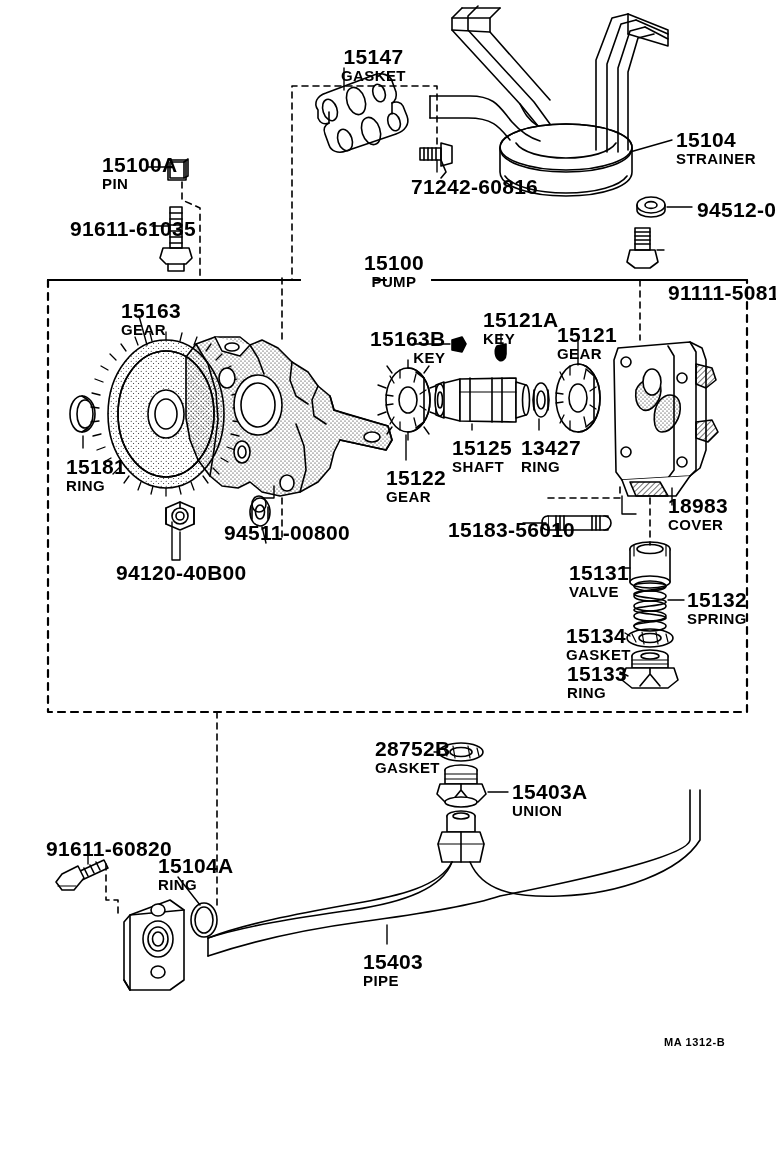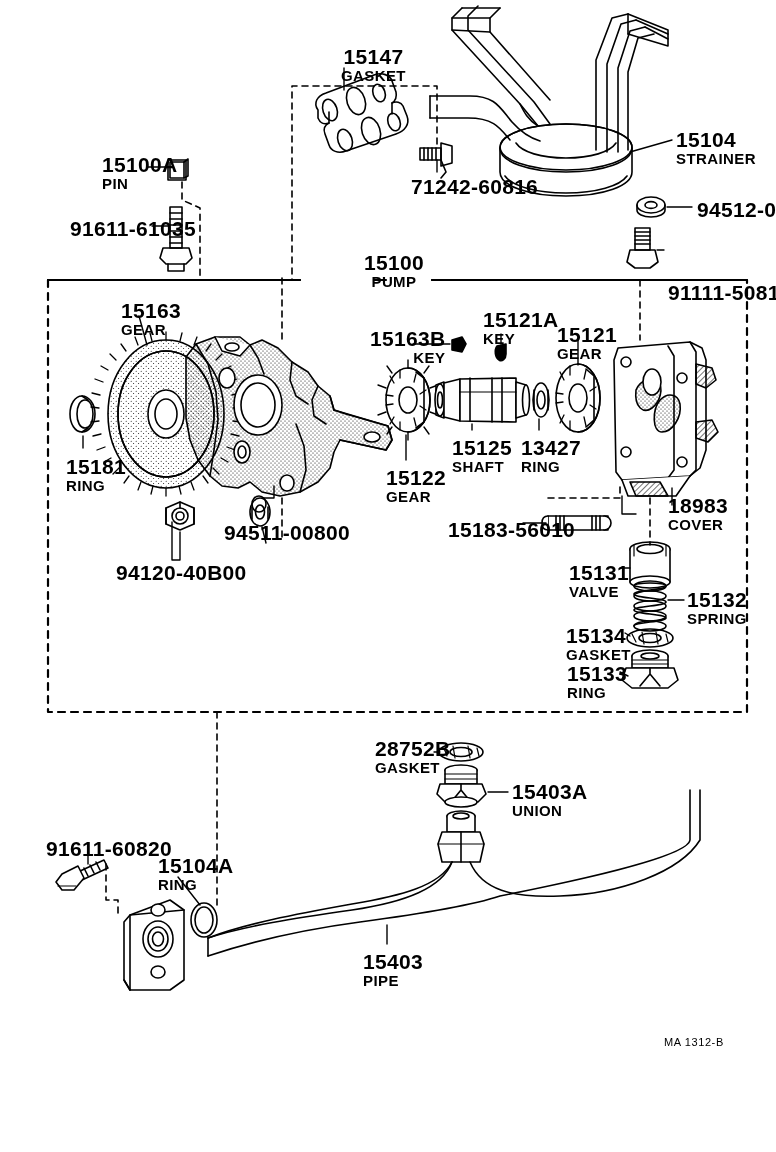--- a/index.html
+++ b/index.html
@@ -42,21 +42,21 @@
     display: block;
     font-size: 15px;
     font-weight: bold;
     letter-spacing: 0.4px;
     margin-top: 1px;
   }
   .lbl.left   { text-align: left; }
   .code {
     position: absolute;
     font-size: 11px;
-    font-weight: normal;
+    font-weight: bold;
     letter-spacing: 0.6px;
     white-space: nowrap;
   }
 </style>
 </head>
 <body>
 
 <div id="sheet">
 
   <svg id="artwork" viewBox="0 0 776 1152" xmlns="http://www.w3.org/2000/svg">

